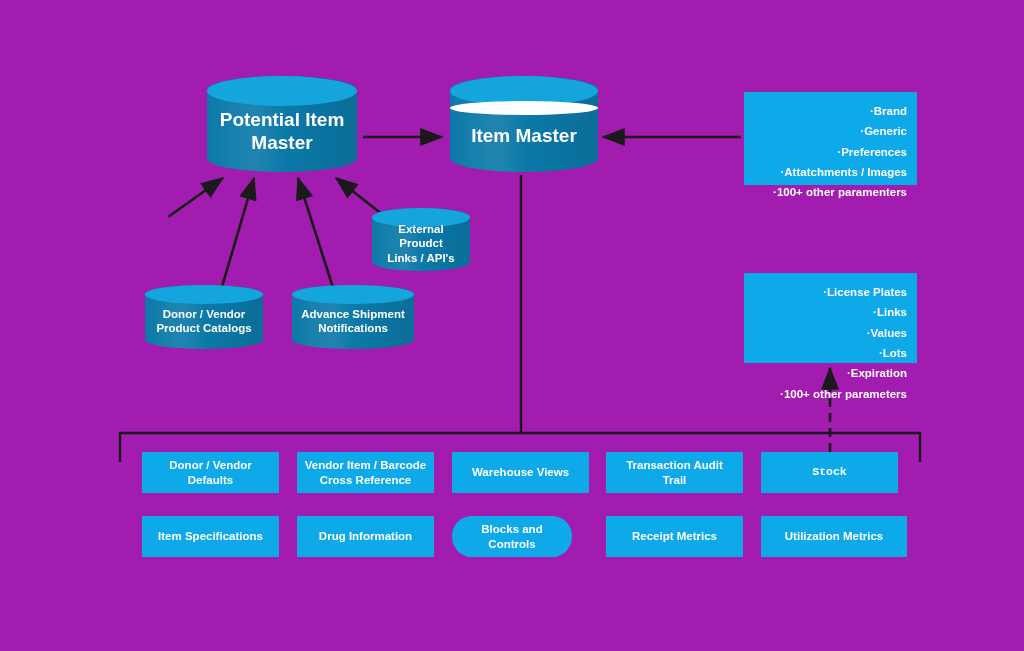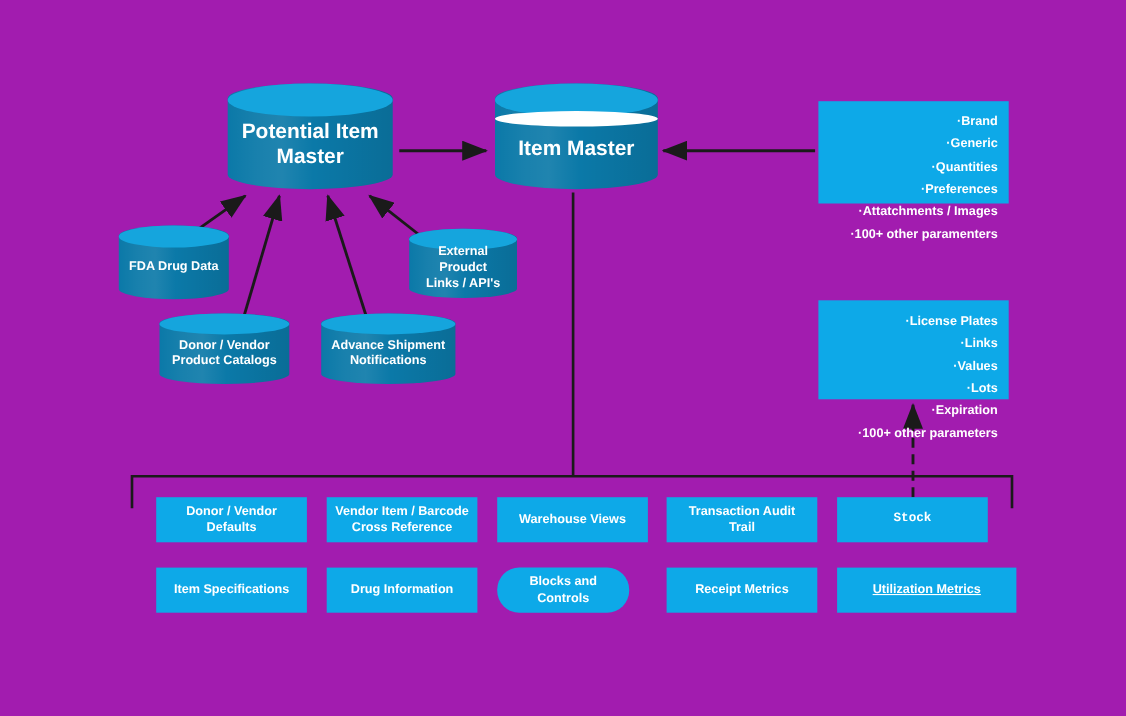--- a/index.html
+++ b/index.html
@@ -199,26 +199,20 @@
   </div>
 
   <div class="cyl" id="cyl-item-master">
     <div class="cyl-body"></div>
     <div class="cyl-shade"></div>
     <div class="cyl-top"></div>
     <div class="cyl-band"></div>
     <div class="cyl-label">Item Master</div>
   </div>
 
-  <div class="cyl" id="cyl-fda-drug-data">
-    <div class="cyl-body"></div>
-    <div class="cyl-shade"></div>
-    <div class="cyl-top"></div>
-    <div class="cyl-label">FDA Drug Data</div>
-  </div>
 
   <div class="cyl" id="cyl-external-product-links">
     <div class="cyl-body"></div>
     <div class="cyl-shade"></div>
     <div class="cyl-top"></div>
     <div class="cyl-label">External Proudct
 Links / API's</div>
   </div>
 
   <div class="cyl" id="cyl-donor-vendor-catalogs">
@@ -233,21 +227,20 @@
     <div class="cyl-body"></div>
     <div class="cyl-shade"></div>
     <div class="cyl-top"></div>
     <div class="cyl-label">Advance Shipment
 Notifications</div>
   </div>
 
   <div class="panel" id="panel-item-attributes">
     <div class="panel-line"><span class="bullet-dot">·</span><span>Brand</span></div>
     <div class="panel-line"><span class="bullet-dot">·</span><span>Generic</span></div>
-    <div class="panel-line"><span class="bullet-dot">·</span><span>Quantities</span></div>
     <div class="panel-line"><span class="bullet-dot">·</span><span>Preferences</span></div>
     <div class="panel-line"><span class="bullet-dot">·</span><span>Attatchments / Images</span></div>
     <div class="panel-line"><span class="bullet-dot">·</span><span>100+ other paramenters</span></div>
   </div>
 
   <div class="panel" id="panel-inventory-attributes">
     <div class="panel-line"><span class="bullet-dot">·</span><span>License Plates</span></div>
     <div class="panel-line"><span class="bullet-dot">·</span><span>Links</span></div>
     <div class="panel-line"><span class="bullet-dot">·</span><span>Values</span></div>
     <div class="panel-line"><span class="bullet-dot">·</span><span>Lots</span></div>
@@ -261,15 +254,15 @@
 Cross Reference</div>
   <div class="feature-box" style="left:452px; top:452px; width:137px; height:41px;">Warehouse Views</div>
   <div class="feature-box" style="left:606px; top:452px; width:137px; height:41px;">Transaction Audit
 Trail</div>
   <div class="feature-box" style="left:761px; top:452px; width:137px; height:41px;font-family:Liberation Mono, monospace;">Stock</div>
 
   <div class="feature-box" style="left:142px; top:516px; width:137px; height:41px;">Item Specifications</div>
   <div class="feature-box" style="left:297px; top:516px; width:137px; height:41px;">Drug Information</div>
   <div class="feature-box" style="left:452px; top:516px; width:120px; height:41px;border-radius:20px;">Blocks and Controls</div>
   <div class="feature-box" style="left:606px; top:516px; width:137px; height:41px;">Receipt Metrics</div>
-  <div class="feature-box" style="left:761px; top:516px; width:163px; height:41px;text-decoration:underline;">Utilization Metrics</div>
+  <div class="feature-box" style="left:761px; top:516px; width:146px; height:41px;">Utilization Metrics</div>
 
 </div>
 
 </body></html>

